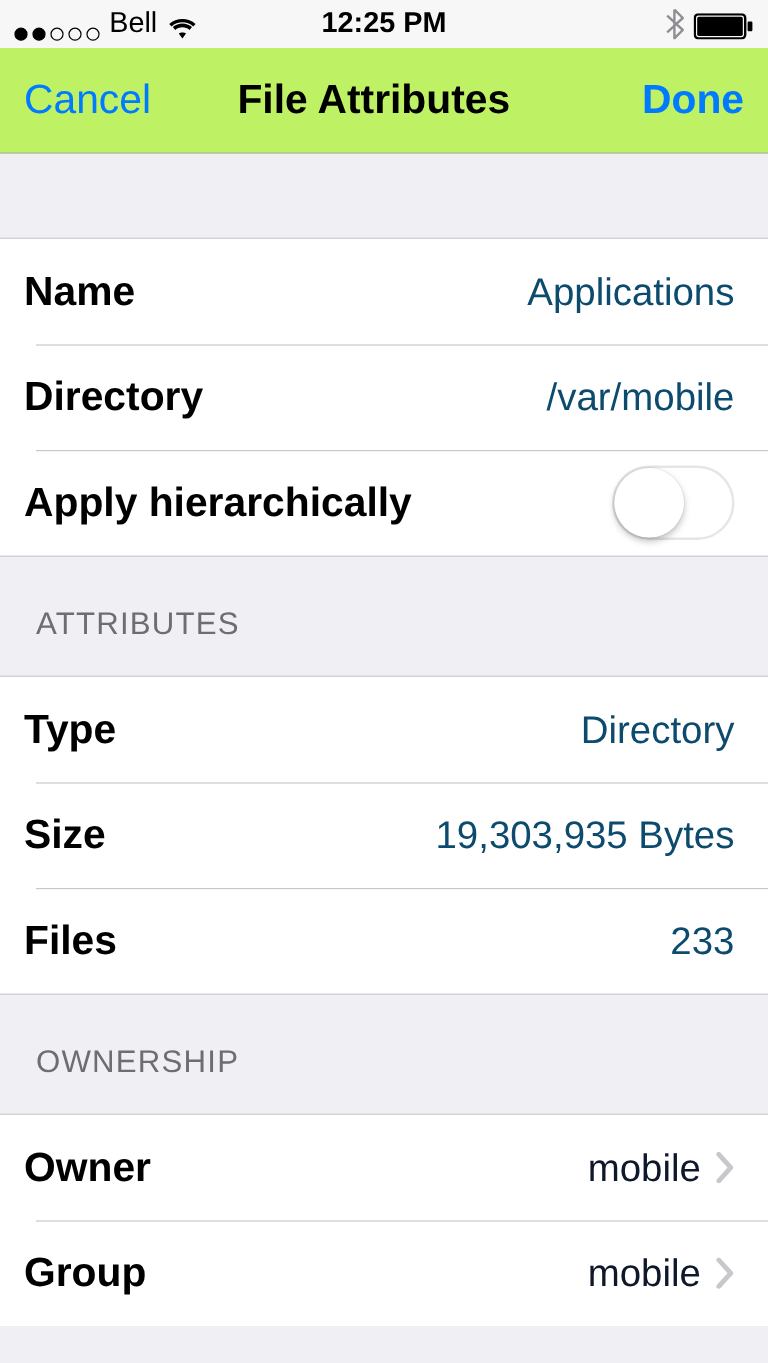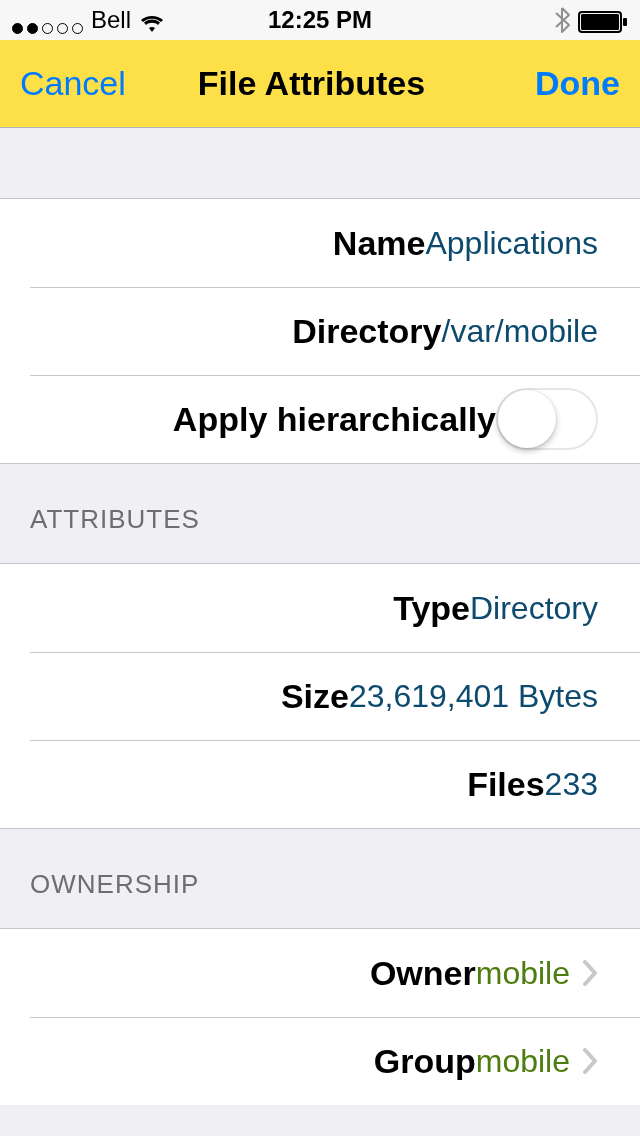--- a/index.html
+++ b/index.html
@@ -31,21 +31,21 @@
   .dot { width:11px; height:11px; border-radius:50%; border:1.5px solid #000; }
   .dot.filled { background:#000; }
 
   .wifi-icon svg { width:26px; height:20px; display:block; }
   .bt-icon svg { width:16px; height:26px; display:block; }
   .battery-icon svg { width:50px; height:22px; display:block; }
 
   
   .nav-bar {
     height: 88px;
-    background: #fde047;
+    background: #bef264;
     border-bottom: 1px solid #b2b2b2;
     display:flex;
     align-items:center;
     justify-content:space-between;
     padding: 0 20px;
     position: relative;
   }
   .nav-left, .nav-right {
     color:#007aff;
     font-size:34px;
@@ -69,35 +69,35 @@
     text-transform: uppercase;
   }
   .group {
     background:#fff;
     border-top:1px solid #c8c7cc;
     border-bottom:1px solid #c8c7cc;
   }
   .row {
     display:flex;
     align-items:center;
-    justify-content:flex-end;
+    justify-content:space-between;
     min-height:88px;
-    padding: 0 42px 0 20px;
+    padding: 0 28px 0 20px;
     position:relative;
   }
   .row + .row::before {
     content:"";
     position:absolute;
     top:0; left:30px; right:0;
     height:1px;
     background:#c8c7cc;
   }
   .row-label { font-size:34px; font-weight:600; }
   .row-value { font-size:32px; font-weight:400; color:#0c4a6e; }
-  .row-value.gray { color:#4d7c0f; }
+  .row-value.gray { color:#0f172a; }
 
   .chevron {
     margin-left:12px;
   }
   .chevron svg { width:16px; height:26px; display:block; }
 
   .right-side { display:flex; align-items:center; }
 
   
   .toggle {
@@ -184,21 +184,21 @@
 
 <div class="group-header">ATTRIBUTES</div>
 
 <div class="group">
   <div class="row">
     <span class="row-label">Type</span>
     <span class="row-value">Directory</span>
   </div>
   <div class="row">
     <span class="row-label">Size</span>
-    <span class="row-value">23,619,401 Bytes</span>
+    <span class="row-value">19,303,935 Bytes</span>
   </div>
   <div class="row">
     <span class="row-label">Files</span>
     <span class="row-value">233</span>
   </div>
 </div>
 
 <div class="group-header">OWNERSHIP</div>
 
 <div class="group" style="border-bottom:none;">

